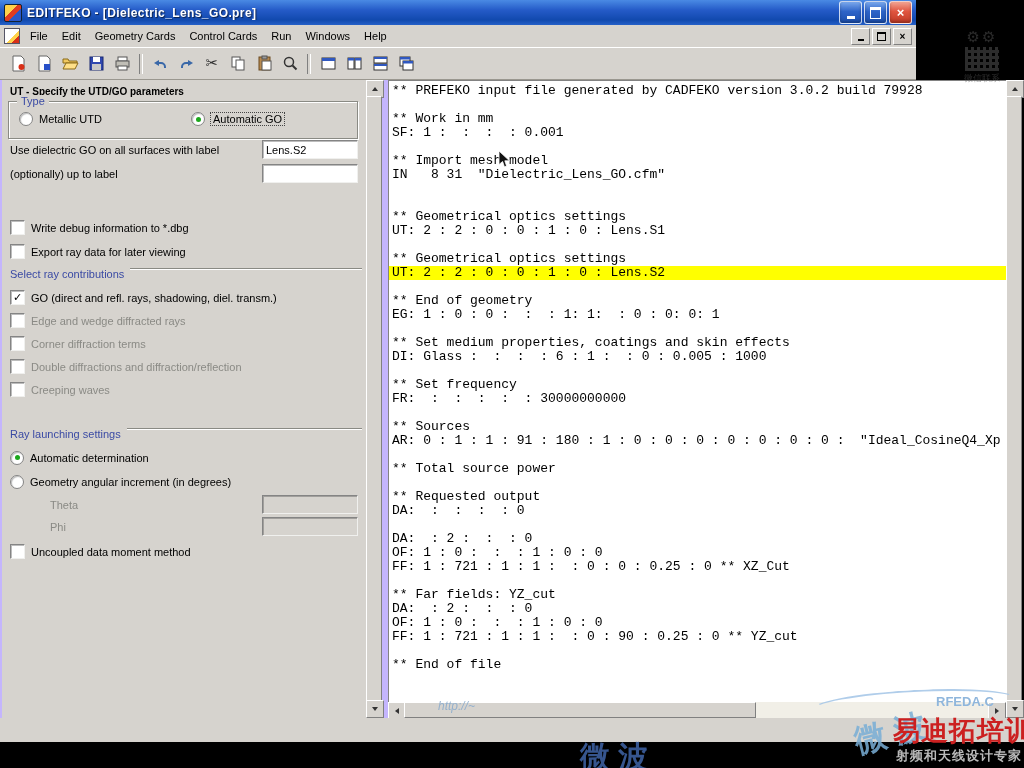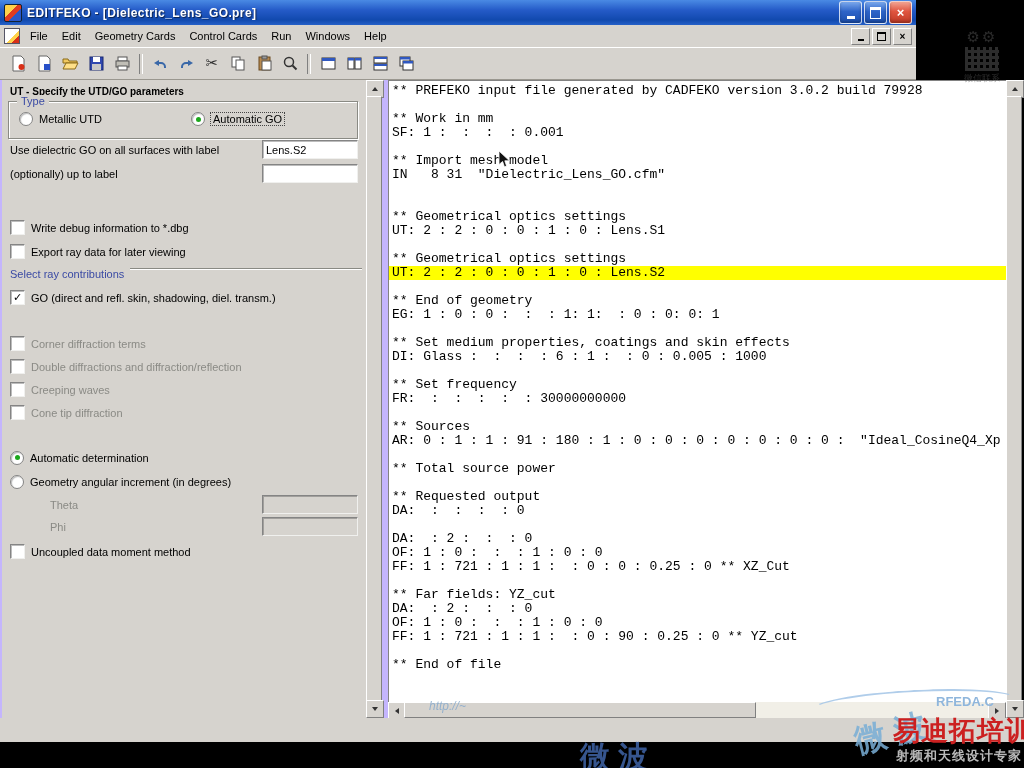--- a/index.html
+++ b/index.html
@@ -89,21 +89,21 @@
 
   
   .cursor{position:absolute;left:498px;top:150px;z-index:60}
   .wm{position:absolute;z-index:50;pointer-events:none;white-space:nowrap}
   .wm-wechat{right:2px;top:28px;width:80px;opacity:.5;text-align:center;color:#555}
   .wm-gears{font-size:15px;letter-spacing:2px;font-family:"DejaVu Sans",sans-serif}
   .wm-grid{width:34px;height:24px;margin:1px auto;opacity:.75;
     background:repeating-linear-gradient(0deg,#777 0 3px,transparent 3px 6px),
                repeating-linear-gradient(90deg,#777 0 3px,transparent 3px 6px)}
   .wm-cap{font-size:9px}
-  .wm-http{left:429px;top:699px;color:#88aacc;font-style:italic;opacity:.85;font-size:12px}
+  .wm-http{left:438px;top:699px;color:#88aacc;font-style:italic;opacity:.85;font-size:12px}
   .wm-swoosh{left:810px;top:690px;width:205px;height:26px;border:2px solid #a8c8e8;
     border-color:#a8c8e8 transparent transparent transparent;border-radius:50%;transform:rotate(-3deg);opacity:.9}
   .wm-rfeda{left:936px;top:694px;color:#8fb6dc;font-size:13px;font-weight:bold}
   .wm-wb{left:854px;top:712px;color:#79aed6;font-size:32px;font-weight:bold;transform:rotate(-14deg);opacity:.85}
   .wm-wb2{left:580px;top:737px;color:#3c5f9e;font-size:30px;font-weight:bold;opacity:.9}
   .wm-brand{left:893px;top:713px;color:#cc2020;font-size:27px;font-weight:bold;letter-spacing:1px}
   .wm-sub{left:896px;top:747px;color:#b9b9b9;font-size:13px;font-weight:bold;letter-spacing:1px}
 </style>
 </head>
 <body>
@@ -286,39 +286,43 @@
         <span>Export ray data for later viewing</span>
       </div>
 
       <div class="p-abs sect" style="top:188px">
         <span>Select ray contributions</span>
         <span class="hline"></span>
       </div>
 
       <div class="p-abs row" style="top:208px">
         <span class="cb">✓</span>
-        <span>GO (direct and refl. skin, shadowing, diel. transm.)</span>
+        <span>GO (direct and refl. rays, shadowing, diel. transm.)</span>
+      </div>
+      <div class="p-abs row dim" style="top:231px">
+        <span class="cb"></span>
+        <span>Edge and wedge diffracted rays</span>
       </div>
       <div class="p-abs row dim" style="top:254px">
         <span class="cb"></span>
         <span>Corner diffraction terms</span>
       </div>
       <div class="p-abs row dim" style="top:300px">
         <span class="cb"></span>
         <span>Creeping waves</span>
       </div>
       <div class="p-abs row dim" style="top:277px">
         <span class="cb"></span>
         <span>Double diffractions and diffraction/reflection</span>
       </div>
-      <div class="p-abs row dim" style="top:323px">
-        <span class="cb"></span>
-        <span>Cone tip diffraction</span>
-      </div>
-
+
+      <div class="p-abs sect" style="top:348px">
+        <span>Ray launching settings</span>
+        <span class="hline"></span>
+      </div>
 
       <div class="p-abs row" style="top:368px">
         <span class="rb">
             <span class="dot"></span>
           </span>
         <span>Automatic determination</span>
       </div>
       <div class="p-abs row" style="top:392px">
         <span class="rb"></span>
         <span>Geometry angular increment (in degrees)</span>

